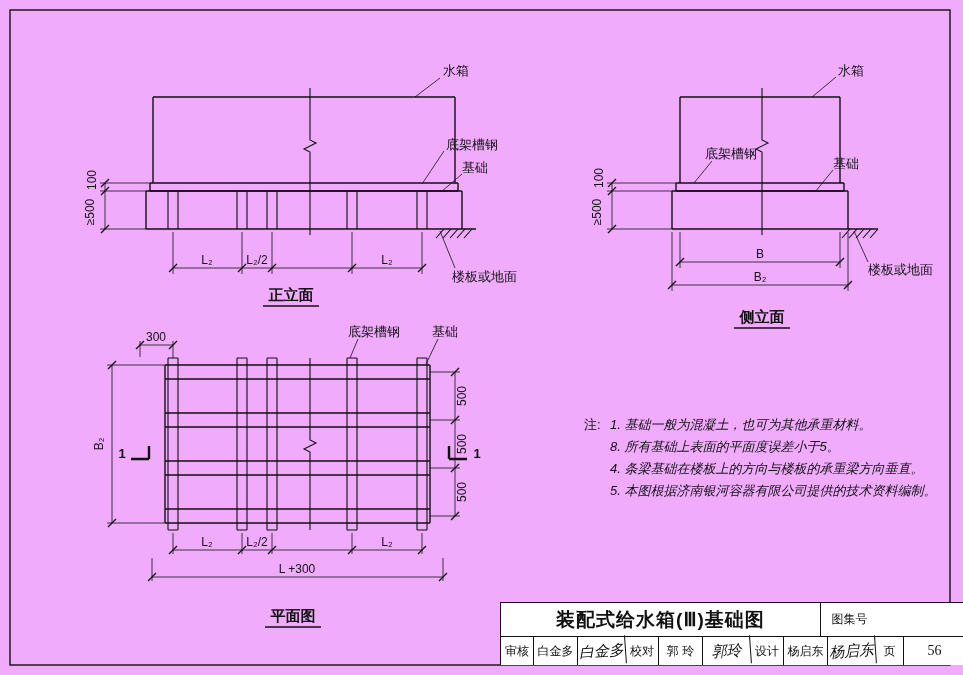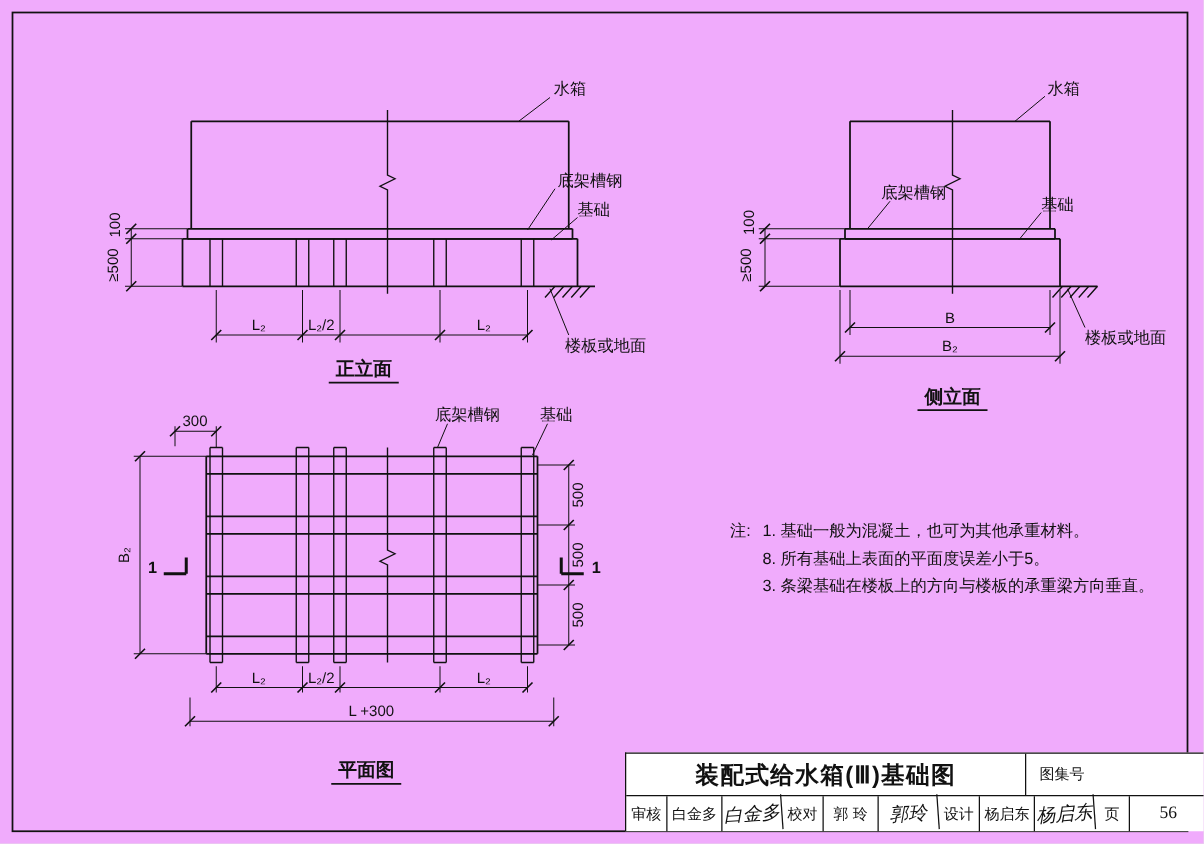--- a/index.html
+++ b/index.html
@@ -13,21 +13,21 @@
   .med{stroke:#111;stroke-width:1.1;fill:none;}
   .thin{stroke:#111;stroke-width:0.8;fill:none;}
   .tick{stroke:#111;stroke-width:1.3;fill:none;}
   .thick{stroke:#111;stroke-width:2.4;fill:none;}
   .lbl{font-size:13px;}
   .dim{font-size:12px;}
   .vtitle{font-size:15px;font-weight:bold;}
   .secno{font-size:13px;font-weight:bold;}
   .notes{position:absolute;left:584px;top:414px;width:366px;display:flex;font-size:13px;line-height:22px;}
   .notes-prefix{flex:0 0 26px;}
-  .notes-items div{white-space:nowrap;}
+  .notes-items div{white-space:nowrap;font-style:italic;}
   .titleblock{position:absolute;left:500px;top:602px;width:465px;height:63px;
     border-top:1.5px solid #111;border-left:1.5px solid #111;display:flex;flex-direction:column;box-sizing:border-box;background:#fff;}
   .tb-row-top{display:flex;height:34px;border-bottom:1.5px solid #111;box-sizing:border-box;}
   .tb-row-bot{display:flex;flex:1;}
   .tb-cell{border-right:1.5px solid #111;display:flex;align-items:center;justify-content:center;box-sizing:border-box;overflow:hidden;}
   .tb-cell:last-child{border-right:none;}
   .tb-title{font-size:19px;font-weight:bold;letter-spacing:1px;}
   .tb-small{font-size:12px;text-align:center;}
   .tb-atlas{font-family:"Liberation Serif",serif;font-size:16px;font-weight:bold;}
   .tb-page-no{font-family:"Liberation Serif",serif;font-size:14px;}
@@ -126,21 +126,22 @@
       <text class="secno" text-anchor="middle" x="477" y="458">1</text>
       <text class="vtitle" text-anchor="middle" x="293" y="621">平面图</text>
     </g>
   </svg>
 
   <div class="notes">
     <span class="notes-prefix">注:</span>
     <div class="notes-items">
       <div>1. 基础一般为混凝土，也可为其他承重材料。</div>
       <div>8. 所有基础上表面的平面度误差小于5。</div>
-      <div>3. 条梁基础在楼板上的方向与楼板的承重梁方向垂直。</div>
+      <div>4. 条梁基础在楼板上的方向与楼板的承重梁方向垂直。</div>
+      <div>5. 本图根据济南银河容器有限公司提供的技术资料编制。</div>
     </div>
   </div>
 
   <div class="titleblock">
     <div class="tb-row-top">
       <div class="tb-cell tb-title" style="width:320px">装配式给水箱(Ⅲ)基础图</div>
       <div class="tb-cell tb-small" style="width:57px">图集号</div>
     </div>
     <div class="tb-row-bot">
       <div class="tb-cell tb-small" style="width:33px">审核</div>

